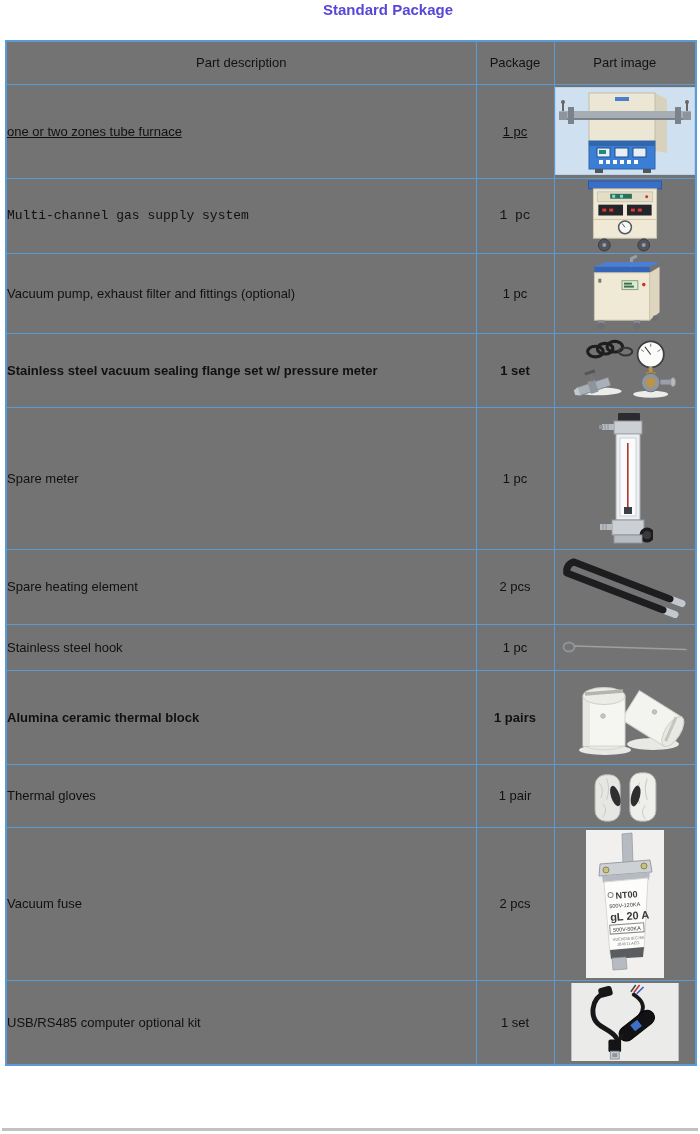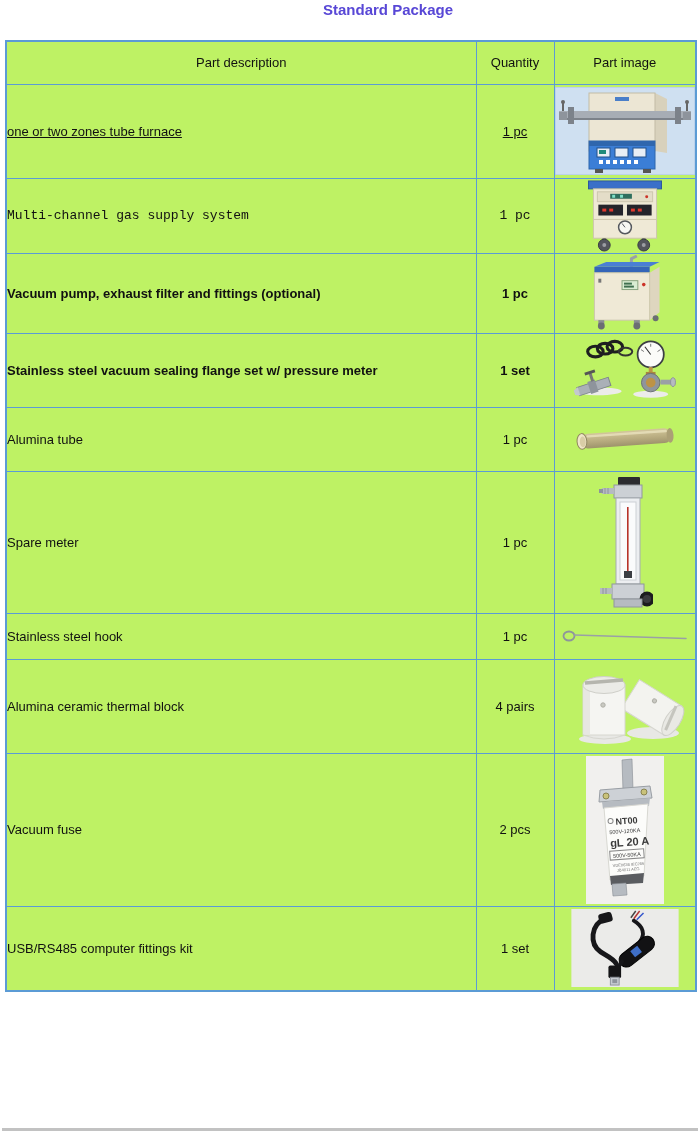--- a/index.html
+++ b/index.html
@@ -1,31 +1,31 @@
 <!DOCTYPE html>
 <html><head>
 <meta charset="utf-8">
 <style>
   html,body{margin:0;padding:0;background:#fff;}
   .page{position:relative;width:700px;height:1134px;background:#ffffff;overflow:hidden;
         font-family:"Liberation Sans",sans-serif;color:#111;}
   .title{position:absolute;top:1px;left:0;width:100%;text-align:center;
          font-size:15px;font-weight:600;color:#5847d6;padding-left:38px;}
   table.pkg{position:absolute;left:5px;top:40px;width:690px;border-collapse:collapse;
-            table-layout:fixed;border:2px solid #5b9bd5;background:#bef264;}
+            table-layout:fixed;border:2px solid #5b9bd5;background:#737373;}
   table.pkg th, table.pkg td{border:1px solid #5b9bd5;font-size:13px;color:#111;
             padding:0;overflow:hidden;}
   th{font-weight:normal;text-align:center;vertical-align:middle;}
   td.desc{text-align:left;padding-left:7px;vertical-align:middle;}
   td.qty{text-align:center;vertical-align:middle;}
   td.img{text-align:center;vertical-align:middle;padding:1px;}
   col.c-desc{width:470px;} col.c-qty{width:78px;} col.c-img{width:142px;}
-  tr.hr{height:43px;} tr.r1{height:94px;text-decoration:underline;} tr.r2{height:75px;font-family:Liberation Mono, monospace;} tr.r3{height:80px;font-weight:bold;}
+  tr.hr{height:43px;} tr.r1{height:94px;text-decoration:underline;} tr.r2{height:75px;font-family:Liberation Mono, monospace;} tr.r3{height:80px;}
   tr.r4{height:74px;font-weight:bold;} tr.r5{height:64px;} tr.r6{height:142px;} tr.r7{height:75px;}
-  tr.r8{height:46px;} tr.r9{height:94px;} tr.r10{height:63px;} tr.r11{height:153px;}
+  tr.r8{height:46px;} tr.r9{height:94px;font-weight:bold;} tr.r10{height:63px;} tr.r11{height:153px;}
   tr.r12{height:85px;}
   .shadow-bar{position:absolute;left:2px;top:1128px;width:696px;height:3px;background:#c2c2c2;}
   svg{display:block;margin:0 auto;}
 </style>
 </head>
 <body>
 
 <div class="page">
 
   <div class="title">Standard Package</div>
@@ -33,21 +33,21 @@
   <table class="pkg">
     <colgroup>
         <col class="c-desc">
         <col class="c-qty">
         <col class="c-img">
       </colgroup>
 
     <tbody>
         <tr class="hr">
       <th>Part description</th>
-      <th>Quantity</th>
+      <th>Package</th>
       <th>Part image</th>
     </tr>
 
     <tr class="r1">
       <td class="desc">one or two zones tube furnace</td>
       <td class="qty">1 pc</td>
       <td class="img">
         <svg width="140" height="88" viewBox="0 0 140 88">
           <rect x="0" y="0" width="140" height="88" fill="#cfe0f1" stroke="#a9c4e4"></rect>
           <polygon points="100,6 112,12 112,66 100,64" fill="#d8d1bc"></polygon>
@@ -163,42 +163,20 @@
             <rect x="8" y="44" width="34" height="9" fill="#aab0b7" stroke="#7c828a"></rect>
             <rect x="20" y="42" width="8" height="13" fill="#8e949c"></rect>
             <rect x="24" y="34" width="3" height="9" fill="#777"></rect>
             <rect x="20" y="32" width="11" height="3" fill="#555"></rect>
             <polygon points="4,46 9,44 9,53 4,51" fill="#c3c8ce"></polygon>
           </g>
         </svg>
       </td>
     </tr>
 
-    <tr class="r5">
-      <td class="desc">Alumina tube</td>
-      <td class="qty">1 pc</td>
-      <td class="img">
-        <svg width="108" height="42" viewBox="0 0 110 42">
-          <defs>
-            <linearGradient id="tg" x1="0" y1="0" x2="0" y2="1">
-              <stop offset="0" stop-color="#d3c79b"></stop>
-                  <stop offset="0.55" stop-color="#b8ac80"></stop>
-                  <stop offset="1" stop-color="#9e936c"></stop>
-            </linearGradient>
-          </defs>
-          <g transform="rotate(-4 54 20)">
-            <rect x="10" y="13" width="92" height="15" rx="7" fill="url(#tg)"></rect>
-            <ellipse cx="101" cy="20.5" rx="3.5" ry="7.5" fill="#ab9f76"></ellipse>
-            <ellipse cx="11" cy="20.5" rx="5" ry="8" fill="#efe6c8" stroke="#8f855f"></ellipse>
-            <ellipse cx="11.8" cy="21" rx="3" ry="5.5" fill="#d9cda6"></ellipse>
-            <rect x="16" y="14.5" width="82" height="2.5" rx="1.2" fill="#e8dfbb" opacity="0.85"></rect>
-          </g>
-        </svg>
-      </td>
-    </tr>
 
     <tr class="r6">
       <td class="desc">Spare meter</td>
       <td class="qty">1 pc</td>
       <td class="img">
         <svg width="56" height="134" viewBox="0 0 56 134">
           <rect x="21" y="2" width="22" height="9" rx="1" fill="#2c2c30"></rect>
           <rect x="17" y="10" width="28" height="13" fill="#ccd0d5" stroke="#90969c"></rect>
           <rect x="5" y="13" width="12" height="6" fill="#b6bbc1"></rect>
           <line x1="8" y1="13" x2="8" y2="19" stroke="#8e949c"></line>
@@ -213,55 +191,82 @@
           <line x1="6" y1="113" x2="6" y2="119" stroke="#8e949c"></line>
               <line x1="9" y1="113" x2="9" y2="119" stroke="#8e949c"></line>
           <rect x="44" y="119" width="6" height="5" fill="#2c2c30"></rect>
           <circle cx="50" cy="124" r="7.5" fill="#1c1c1f"></circle>
               <circle cx="50" cy="124" r="4" fill="#3a3a3e"></circle>
           <rect x="17" y="124" width="28" height="8" fill="#b6bbc1" stroke="#90969c"></rect>
         </svg>
       </td>
     </tr>
 
+    <tr class="r7">
+      <td class="desc">Spare heating element</td>
+      <td class="qty">2 pcs</td>
+      <td class="img">
+        <svg width="134" height="62" viewBox="0 0 134 62">
+          <path d="M112,43 L124,47.6" stroke="#c3c8ce" stroke-width="7" stroke-linecap="round" fill="none"></path>
+          <path d="M105,54 L117,58.6" stroke="#c3c8ce" stroke-width="7" stroke-linecap="round" fill="none"></path>
+          <path d="M16,6 L112,43" stroke="#1d1d20" stroke-width="7" stroke-linecap="round" fill="none"></path>
+          <path d="M9,17 L105,54" stroke="#1d1d20" stroke-width="7" stroke-linecap="round" fill="none"></path>
+          <path d="M16,6 A9,9 0 0 0 9,17" stroke="#1d1d20" stroke-width="7" fill="none"></path>
+        </svg>
+      </td>
+    </tr>
 
     <tr class="r8">
       <td class="desc">Stainless steel hook</td>
       <td class="qty">1 pc</td>
       <td class="img">
         <svg width="130" height="16" viewBox="0 0 130 16">
           <ellipse cx="9" cy="8" rx="5.5" ry="4.5" fill="none" stroke="#8e949c" stroke-width="1.8"></ellipse>
           <path d="M14.5,7 L126,10.5" stroke="#9aa0a6" stroke-width="1.6" stroke-linecap="round" fill="none"></path>
         </svg>
       </td>
     </tr>
 
     <tr class="r9">
       <td class="desc">Alumina ceramic thermal block</td>
-      <td class="qty">4 pairs</td>
+      <td class="qty">1 pairs</td>
       <td class="img">
         <svg width="120" height="86" viewBox="0 0 120 86">
           <ellipse cx="40" cy="76" rx="26" ry="5" fill="#e8e8e5"></ellipse>
           <ellipse cx="88" cy="70" rx="26" ry="6" fill="#e8e8e5"></ellipse>
           <g transform="rotate(32 88 44)">
             <rect x="62" y="28" width="50" height="34" fill="#f3f3ef" stroke="#d6d6d0"></rect>
             <ellipse cx="112" cy="45" rx="7.5" ry="17" fill="#e9e9e4" stroke="#cfcfc9"></ellipse>
             <line x1="107" y1="31" x2="111" y2="57" stroke="#c5c5be" stroke-width="3"></line>
             <circle cx="86" cy="38" r="2" fill="#c9c9c2" stroke="#b0b0a8"></circle>
           </g>
           <rect x="18" y="22" width="42" height="50" fill="#f5f5f2" stroke="#d6d6d0"></rect>
           <rect x="19" y="23" width="6" height="48" fill="#e7e7e2"></rect>
           <path d="M18,72 Q39,80 60,72" fill="none" stroke="#d6d6d0"></path>
           <ellipse cx="39" cy="22" rx="21" ry="8.5" fill="#ebebe7" stroke="#cfcfc9"></ellipse>
           <line x1="20" y1="20" x2="58" y2="17" stroke="#b5b5ae" stroke-width="3.5"></line>
           <circle cx="38" cy="42" r="2.2" fill="#c9c9c2" stroke="#b0b0a8"></circle>
         </svg>
       </td>
     </tr>
 
+    <tr class="r10">
+      <td class="desc">Thermal gloves</td>
+      <td class="qty">1 pair</td>
+      <td class="img">
+        <svg width="86" height="58" viewBox="0 0 86 60">
+          <rect x="12" y="8" width="26" height="48" rx="11" fill="#e6e6e3" stroke="#b5b5b0"></rect>
+          <path d="M16,16 Q22,22 18,32 M24,12 Q28,22 24,34 M20,38 Q26,44 20,52" fill="none" stroke="#c9c9c4"></path>
+          <ellipse cx="33" cy="30" rx="4.5" ry="11" fill="#2e2e31" transform="rotate(-18 33 30)"></ellipse>
+          <rect x="48" y="6" width="27" height="50" rx="11" fill="#eeeeea" stroke="#b5b5b0"></rect>
+          <path d="M66,12 Q62,22 66,34 M58,16 Q54,26 58,38 M64,40 Q58,46 64,54" fill="none" stroke="#c9c9c4"></path>
+          <ellipse cx="54" cy="30" rx="4.5" ry="11" fill="#2e2e31" transform="rotate(14 54 30)"></ellipse>
+        </svg>
+      </td>
+    </tr>
 
     <tr class="r11">
       <td class="desc">Vacuum fuse</td>
       <td class="qty">2 pcs</td>
       <td class="img">
         <svg width="78" height="148" viewBox="0 0 78 148">
           <rect x="0" y="0" width="78" height="148" fill="#f1f0ee"></rect>
           <polygon points="36,4 46,3 47,34 37,35" fill="#b6bbc1" stroke="#878c92" stroke-width="0.6"></polygon>
           <polygon points="14,34 64,30 66,42 13,46" fill="#cdd1d6" stroke="#999ea4"></polygon>
           <circle cx="20" cy="40" r="3" fill="#c9c27a" stroke="#8a8450"></circle>
@@ -278,21 +283,21 @@
             <text x="25" y="110" font-size="4" fill="#777">VDE0636 IEC269</text>
             <text x="29" y="115" font-size="4" fill="#777">JB4011 AEG</text>
           </g>
           <polygon points="24,120 58,117 57,127 25,129" fill="#5a5c60"></polygon>
           <polygon points="26,128 40,127 41,139 27,140" fill="#b6bbc1" stroke="#878c92" stroke-width="0.6"></polygon>
         </svg>
       </td>
     </tr>
 
     <tr class="r12">
-      <td class="desc">USB/RS485 computer fittings kit</td>
+      <td class="desc">USB/RS485 computer optional kit</td>
       <td class="qty">1 set</td>
       <td class="img">
         <svg width="108" height="78" viewBox="0 0 110 80">
           <rect x="0" y="0" width="110" height="80" fill="#ebebe9"></rect>
           <path d="M64,10 L70,2" stroke="#b33333" stroke-width="1.5" fill="none"></path>
           <path d="M67,11 L74,4" stroke="#3355cc" stroke-width="1.5" fill="none"></path>
           <path d="M61,9 L66,2" stroke="#444" stroke-width="1.5" fill="none"></path>
           <path d="M34,10 C20,16 18,36 30,44 C36,48 42,50 46,56" fill="none" stroke="#17171a" stroke-width="5" stroke-linecap="round"></path>
           <rect x="28" y="4" width="14" height="10" rx="3" fill="#17171a" transform="rotate(-15 35 9)"></rect>
           <path d="M64,12 C74,18 76,26 70,34" fill="none" stroke="#17171a" stroke-width="4" stroke-linecap="round"></path>

